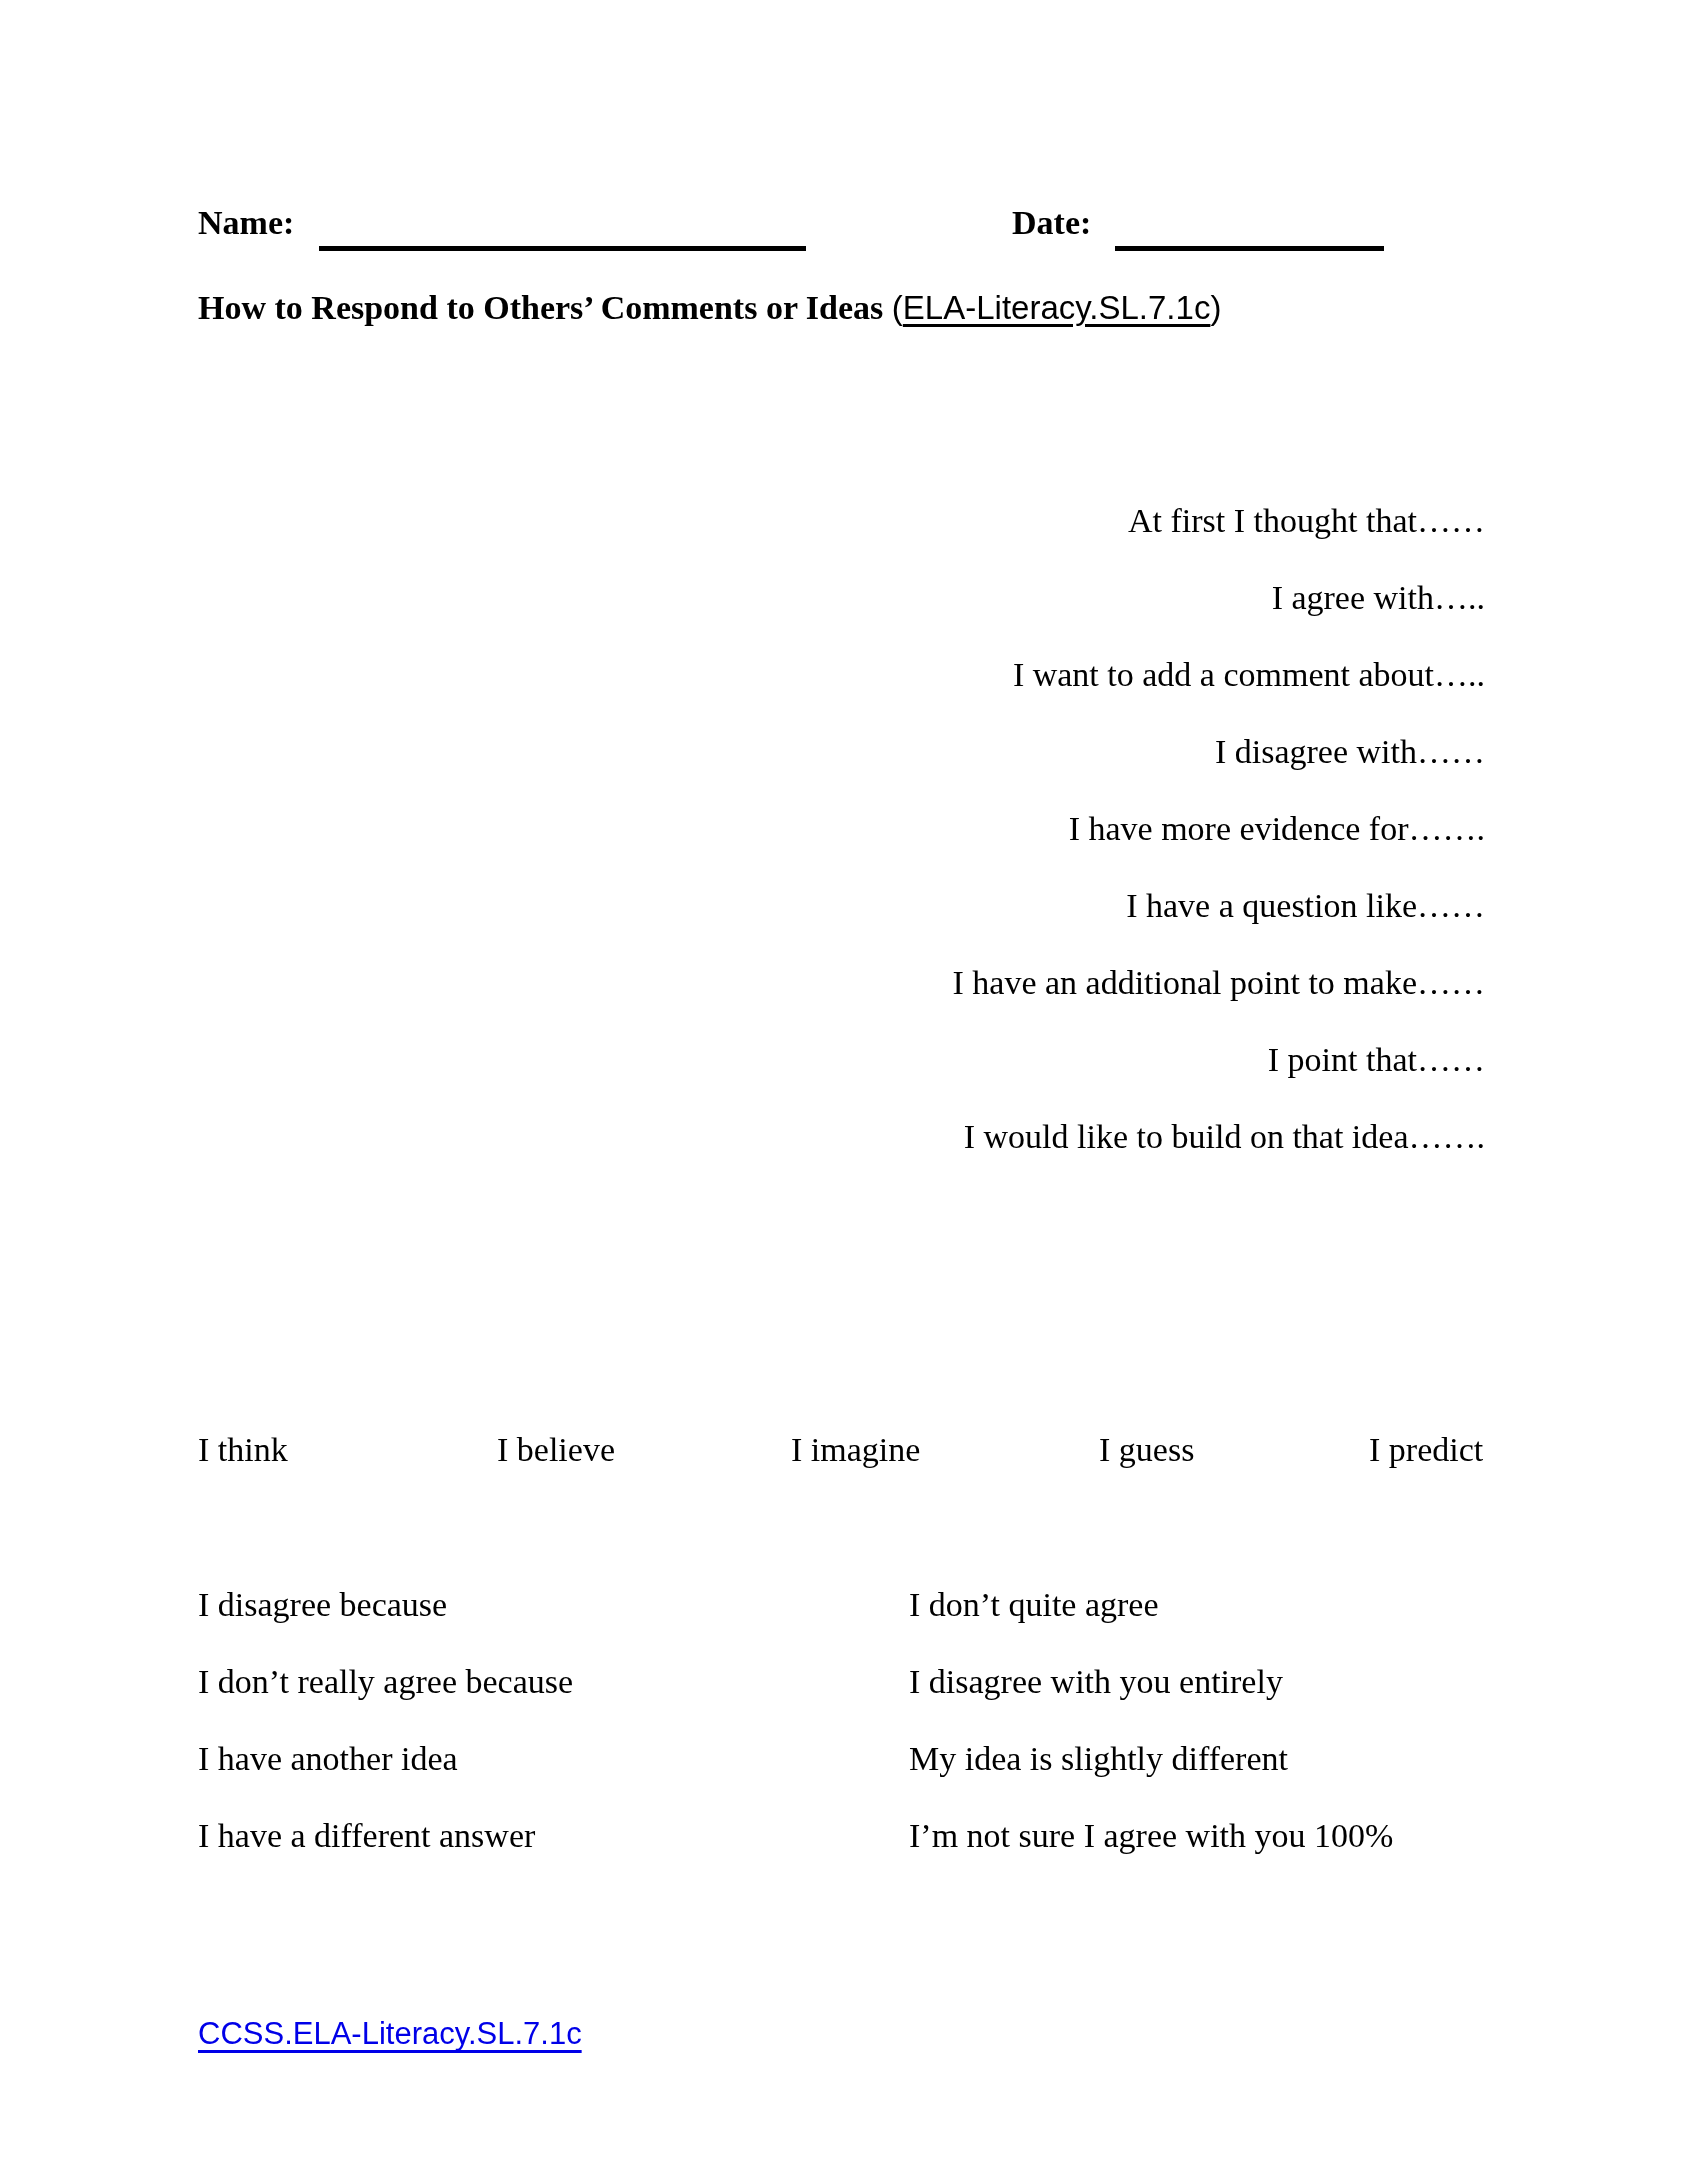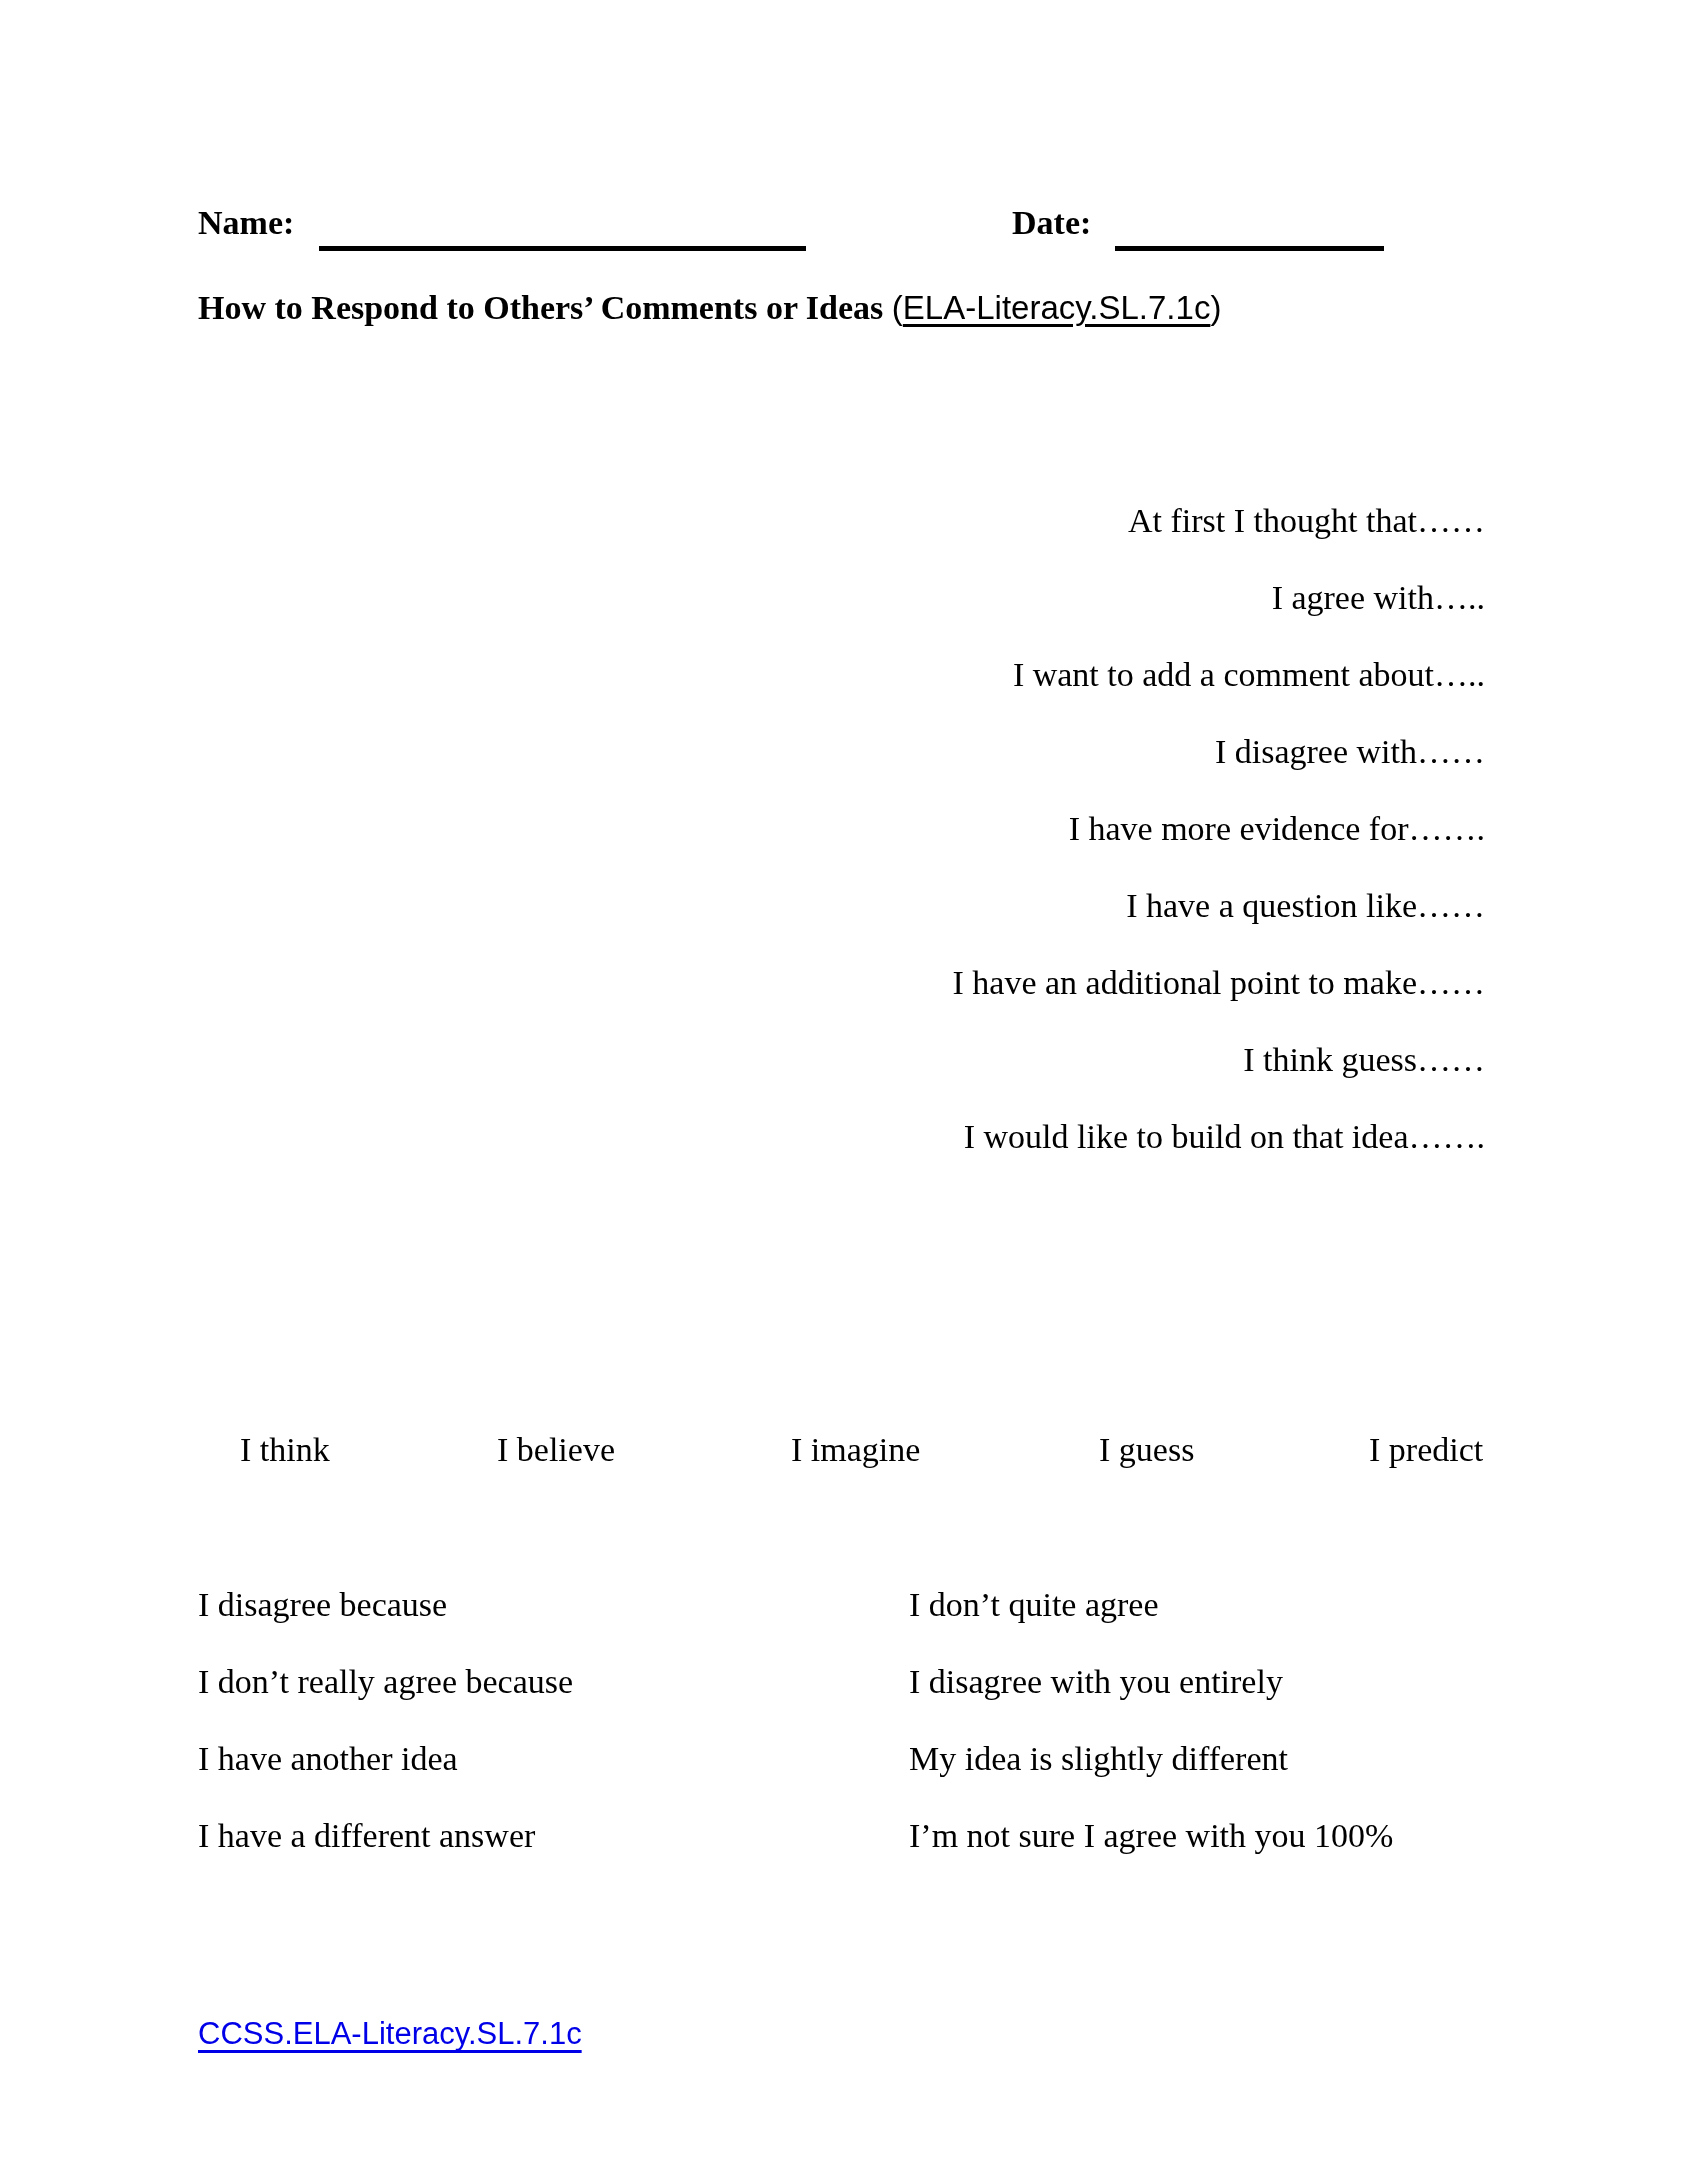--- a/index.html
+++ b/index.html
@@ -73,21 +73,21 @@
   #verb-row {
     position: absolute;
     left: 198px;
     top: 1411px;
     width: 1386px;
     height: 77px;
     font-size: 34px;
     line-height: 77px;
   }
   #verb-row span { position: absolute; top: 0; white-space: nowrap; }
-  #verb-0 { left: 0; margin-left: 42px; }
+  #verb-0 { left: 0; }
   #verb-1 { left: 299px; }
   #verb-2 { left: 593px; }
   #verb-3 { left: 901px; }
   #verb-4 { left: 1171px; }
 
   
   #pairs {
     position: absolute;
     left: 198px;
     top: 1566px;
@@ -135,21 +135,21 @@
 </div>
 
 <div id="starters">
   <div>At first I thought that……</div>
   <div>I agree with…..</div>
   <div>I want to add a comment about…..</div>
   <div>I disagree with……</div>
   <div>I have more evidence for…….</div>
   <div>I have a question like……</div>
   <div>I have an additional point to make……</div>
-  <div>I think guess……</div>
+  <div>I point that……</div>
   <div>I would like to build on that idea…….</div>
 </div>
 
 <div id="verb-row">
   <span id="verb-0">I think</span>
   <span id="verb-1">I believe</span>
   <span id="verb-2">I imagine</span>
   <span id="verb-3">I guess</span>
   <span id="verb-4">I predict</span>
 </div>

